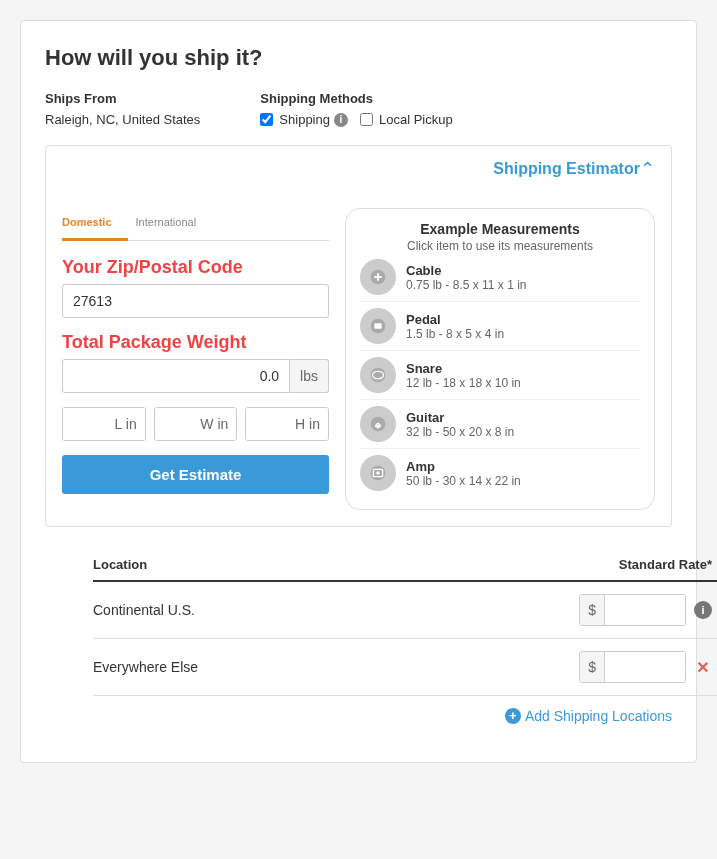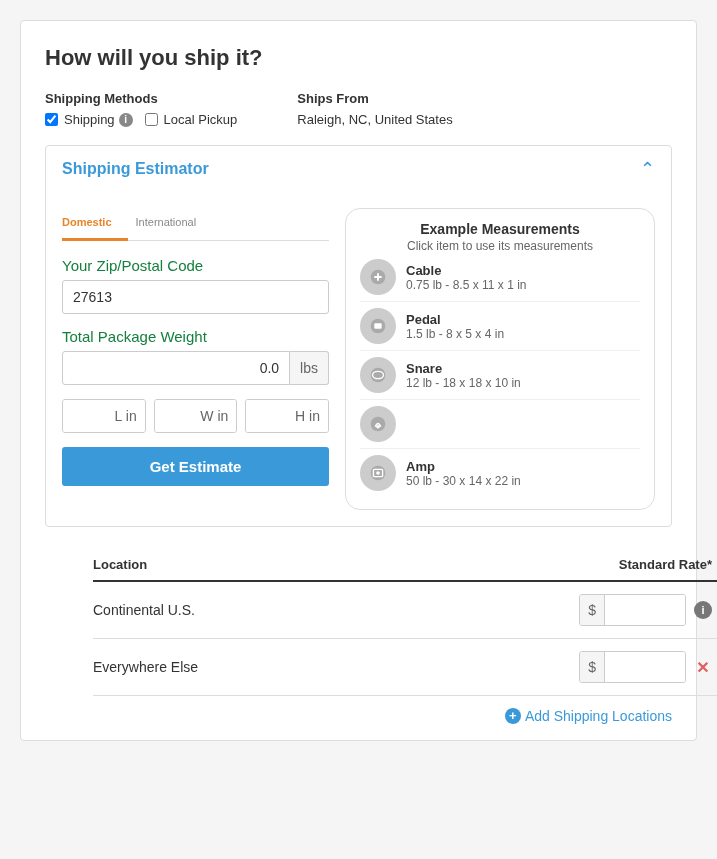--- a/index.html
+++ b/index.html
@@ -10,21 +10,21 @@
       justify-content: center;
       align-items: flex-start;
       min-height: 859px;
       padding: 20px;
     }
     .card {
       background: #fff;
       border: 1px solid #ddd;
       border-radius: 4px;
       width: 717px;
-      padding: 24px 24px 16px 24px;
+      padding: 24px 24px 38px 24px;
     }
     .page-title {
       font-size: 22px;
       font-weight: bold;
       color: #333;
       margin-bottom: 20px;
     }
     .shipping-methods-row {
       display: flex;
       align-items: flex-start;
@@ -71,21 +71,21 @@
     }
     
     .estimator-box {
       border: 1px solid #ddd;
       border-radius: 4px;
       margin-bottom: 24px;
     }
     .estimator-header {
       display: flex;
       align-items: center;
-      justify-content: space-between;
+      justify-content: flex-end;
       padding: 12px 16px;
       cursor: pointer;
     }
     .estimator-title {
       color: #3a9ad9;
       font-size: 16px;
       font-weight: bold;
     }
     .chevron-icon {
       color: #3a9ad9;
@@ -113,24 +113,24 @@
       margin-right: 8px;
       border-bottom: 3px solid transparent;
       margin-bottom: -1px;
     }
     .tab.active {
       color: #e8852a;
       border-bottom: 3px solid #e8852a;
       font-weight: bold;
     }
     .field-label {
-      font-size: 15px;
-      color: #15803d;
+      font-size: 18px;
+      color: #ef4444;
       margin-bottom: 6px;
-      font-weight: normal;
+      font-weight: bold;
     }
     .text-input {
       width: 100%;
       padding: 8px 10px;
       border: 1px solid #ccc;
       border-radius: 3px;
       font-size: 14px;
       margin-bottom: 14px;
       color: #333;
     }
@@ -355,38 +355,38 @@
     }
   </style>
 </head>
 <body>
 
 <div class="card">
 
   <h1 class="page-title">How will you ship it?</h1>
 
   <div class="shipping-methods-row">
+    <div>
+      <div class="section-label">Ships From</div>
+      <div class="ships-from-val">Raleigh, NC, United States</div>
+    </div>
     <div>
       <div class="section-label">Shipping Methods</div>
       <div class="method-row">
         <label class="method-item">
           <input type="checkbox" checked="" style="">
           <span>Shipping</span>
           <span class="info-icon">i</span>
         </label>
         <label class="method-item">
           <input type="checkbox" style="">
           <span>Local Pickup</span>
         </label>
       </div>
     </div>
-    <div>
-      <div class="section-label">Ships From</div>
-      <div class="ships-from-val">Raleigh, NC, United States</div>
-    </div>
   </div>
 
   <div class="estimator-box">
     <div class="estimator-header">
       <span class="estimator-title">Shipping Estimator</span>
       <span class="chevron-icon">⌃</span>
     </div>
     <div class="estimator-body">
 
       <div class="tabs-panel">
@@ -465,20 +465,24 @@
           </div>
         </div>
 
         <div class="measurement-item">
           <div class="measurement-icon">
             <svg viewBox="0 0 24 24">
                 <circle cx="12" cy="12" r="8" fill="#aaa"></circle>
                 <path d="M9 15 Q12 8 15 15" fill="none" stroke="#fff" stroke-width="1.5"></path>
                 <circle cx="12" cy="15" r="2" fill="#fff"></circle>
               </svg>
+          </div>
+          <div class="measurement-info">
+            <div class="measurement-name">Guitar</div>
+            <div class="measurement-dims">32 lb - 50 x 20 x 8 in</div>
           </div>
         </div>
 
         <div class="measurement-item">
           <div class="measurement-icon">
             <svg viewBox="0 0 24 24">
                 <circle cx="12" cy="12" r="8" fill="#aaa"></circle>
                 <rect x="7" y="8" width="10" height="8" rx="1" fill="none" stroke="#fff" stroke-width="1.5"></rect>
                 <circle cx="12" cy="12" r="2" fill="#fff"></circle>
               </svg>

